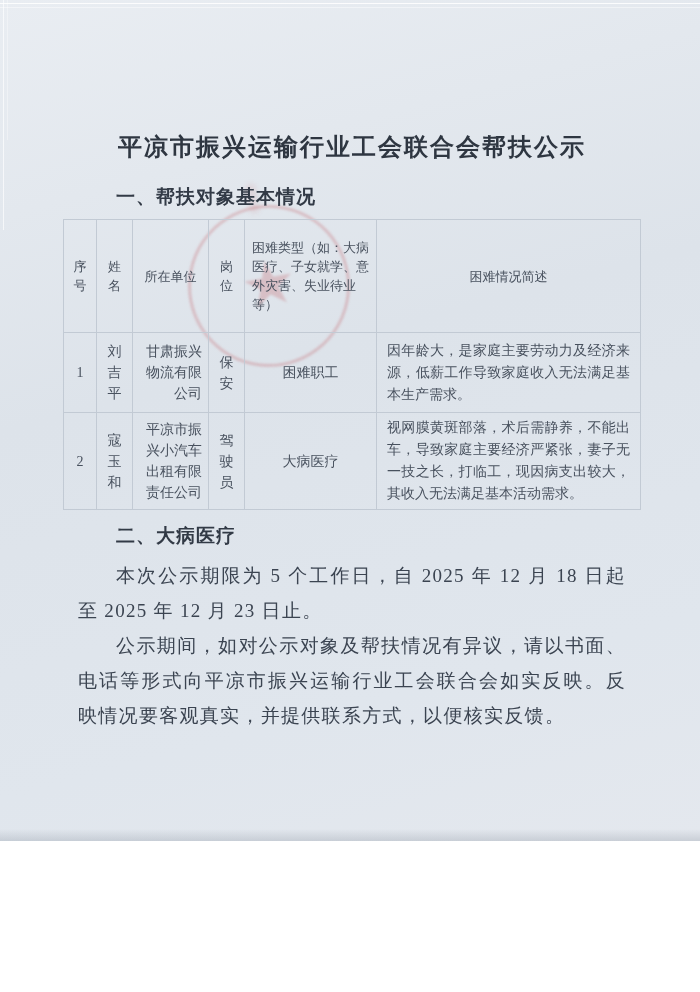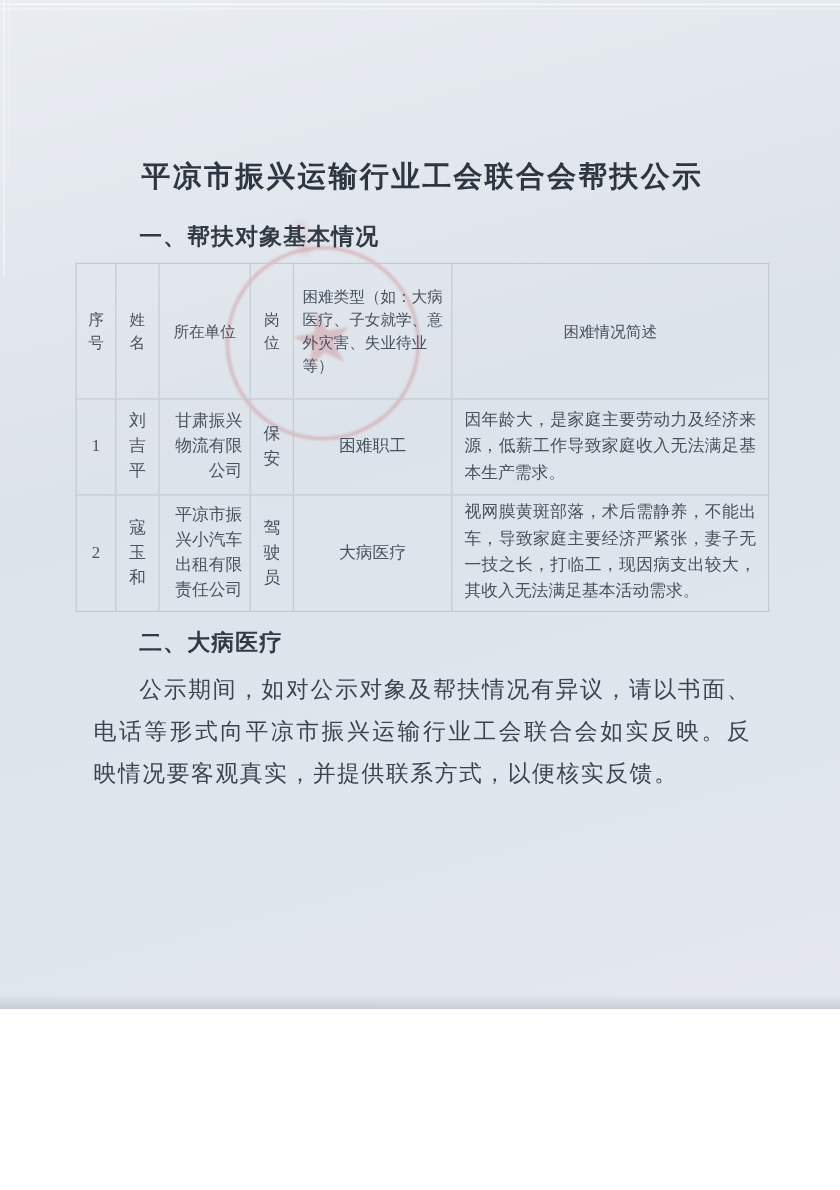--- a/index.html
+++ b/index.html
@@ -171,17 +171,18 @@
           <td class="vert">寇玉和</td>
           <td class="unit">平凉市振兴小汽车出租有限责任公司</td>
           <td class="vert">驾驶员</td>
           <td>大病医疗</td>
           <td class="summary">视网膜黄斑部落，术后需静养，不能出车，导致家庭主要经济严紧张，妻子无一技之长，打临工，现因病支出较大，其收入无法满足基本活动需求。</td>
         </tr>
       </tbody>
     </table>
 
     <h2 class="section-heading">二、大病医疗</h2>
+    <p class="para">本次公示期限为 5 个工作日，自 2025 年 12 月 18 日起至 2025 年 12 月 23 日止。</p>
 
     <p class="para">公示期间，如对公示对象及帮扶情况有异议，请以书面、电话等形式向平凉市振兴运输行业工会联合会如实反映。反映情况要客观真实，并提供联系方式，以便核实反馈。</p>
 
   </div>
 </div>
 
 </body></html>

